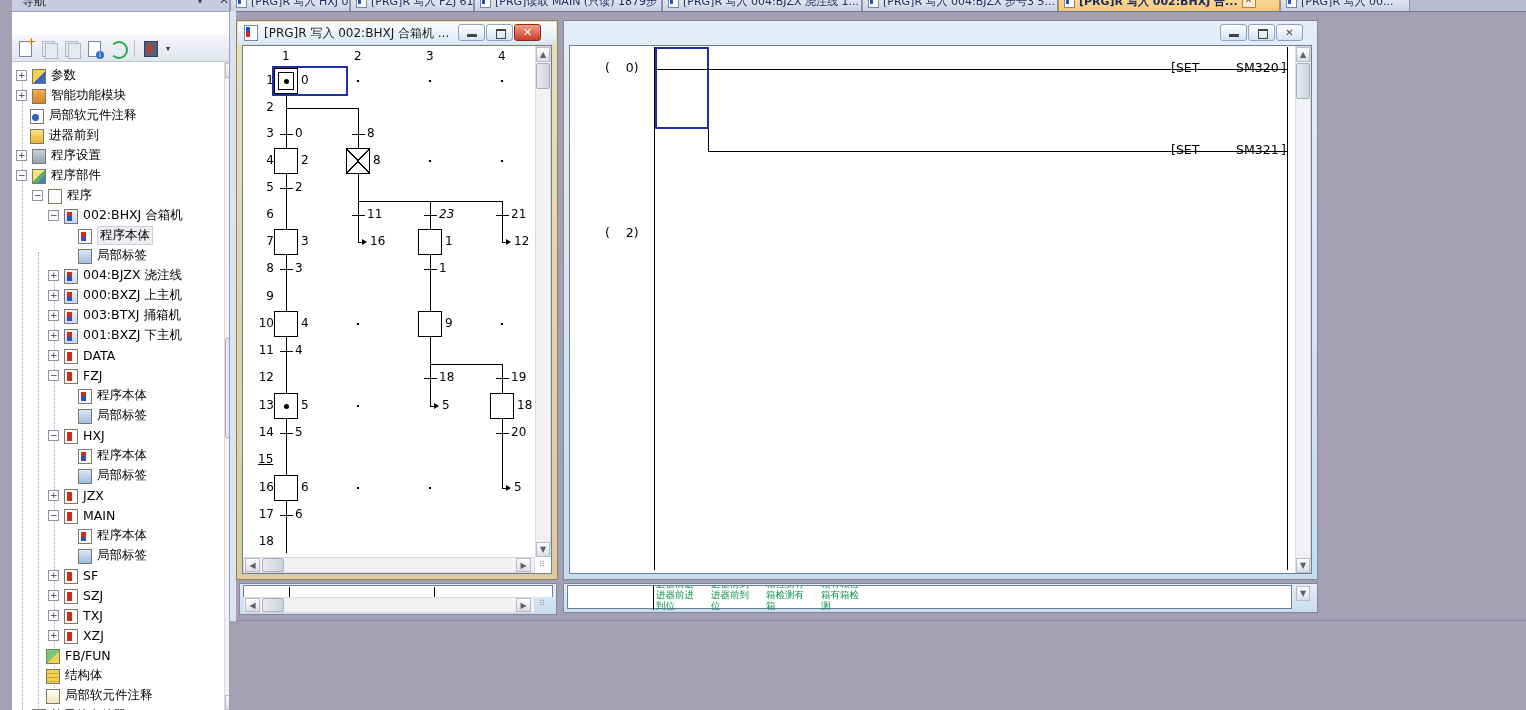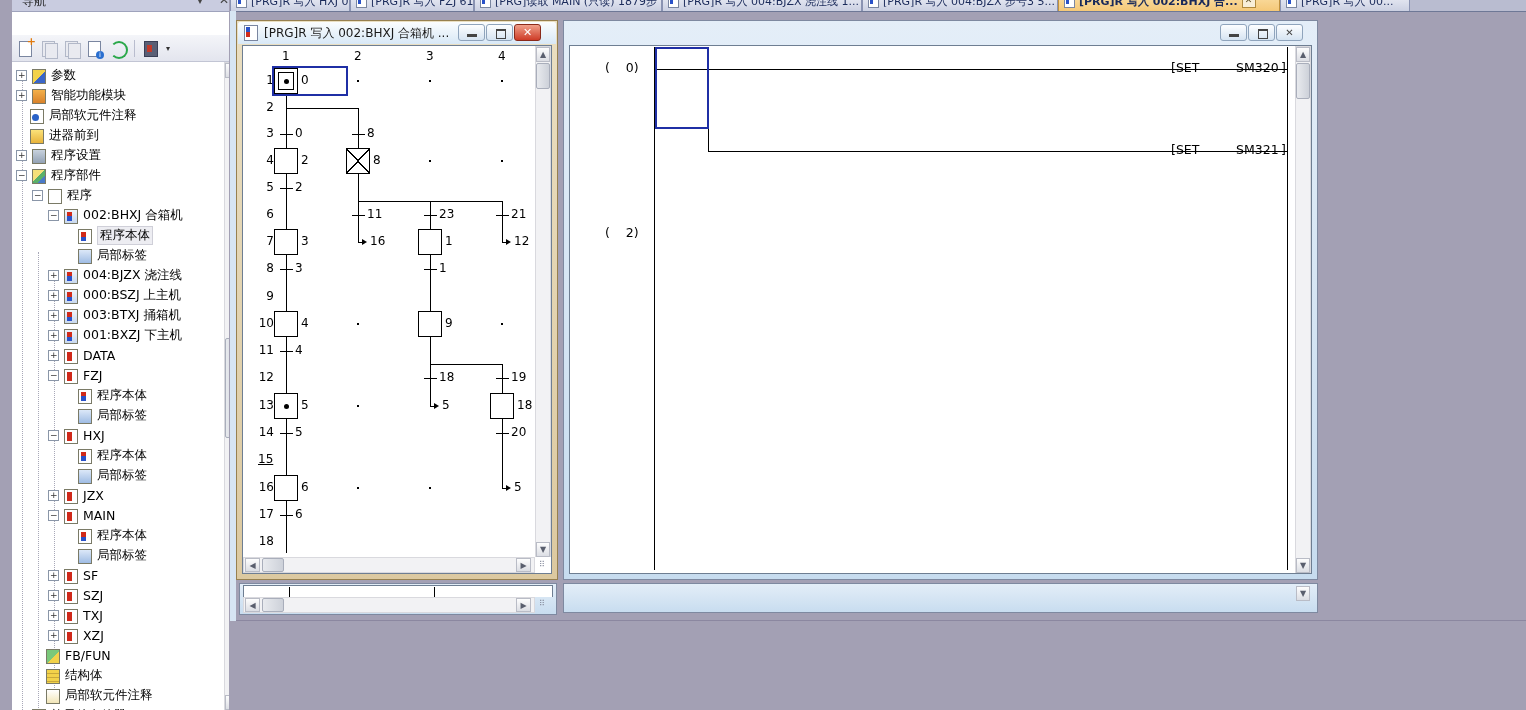--- a/index.html
+++ b/index.html
@@ -237,21 +237,21 @@
           </div>
           <div class="lbl">004:BJZX 浇注线</div>
         </div>
         <div class="trow" style="left: 36px; top: 223px;">
           <div class="expander">
             <i>+</i>
           </div>
           <div class="tico ic-pou">
             <div class="b"></div>
           </div>
-          <div class="lbl">000:BSZJ 上主机</div>
+          <div class="lbl">000:BXZJ 上主机</div>
         </div>
         <div class="trow" style="left: 36px; top: 243px;">
           <div class="expander">
             <i>+</i>
           </div>
           <div class="tico ic-pou">
             <div class="b"></div>
           </div>
           <div class="lbl">003:BTXJ 捅箱机</div>
         </div>
@@ -508,21 +508,21 @@
             <div class="hl-line" style="left: 186px; top: 318px; width: 72px;"></div>
             <div class="ttick" style="left: 36px; top: 88px;"></div>
             <div class="sfcnum" style="left: 51px; top: 80px;">0</div>
             <div class="ttick" style="left: 108px; top: 88px;"></div>
             <div class="sfcnum" style="left: 123px; top: 80px;">8</div>
             <div class="ttick" style="left: 36px; top: 142px;"></div>
             <div class="sfcnum" style="left: 51px; top: 134px;">2</div>
             <div class="ttick" style="left: 108px; top: 169px;"></div>
             <div class="sfcnum" style="left: 123px; top: 161px;">11</div>
             <div class="ttick" style="left: 180px; top: 169px;"></div>
-            <div class="sfcnum" style="left: 195px; top: 161px;">23</div>
+            <div class="sfcnum" style="left: 195px; top: 161px; font-style: italic;">23</div>
             <div class="ttick" style="left: 252px; top: 169px;"></div>
             <div class="sfcnum" style="left: 267px; top: 161px;">21</div>
             <div class="ttick" style="left: 36px; top: 223px;"></div>
             <div class="sfcnum" style="left: 51px; top: 215px;">3</div>
             <div class="ttick" style="left: 180px; top: 223px;"></div>
             <div class="sfcnum" style="left: 195px; top: 215px;">1</div>
             <div class="ttick" style="left: 36px; top: 305px;"></div>
             <div class="sfcnum" style="left: 51px; top: 297px;">4</div>
             <div class="ttick" style="left: 180px; top: 332px;"></div>
             <div class="sfcnum" style="left: 195px; top: 324px;">18</div>
@@ -645,17 +645,34 @@
       <div class="sb" style="position:absolute;left:4px;top:14px;width:292px;height:16px;">
         <div class="sb-arrow" style="left:1px;top:0;width:15px;height:14px;font-size:8px;line-height:13px;">◀</div>
         <div class="sb-thumb" style="left:18px;top:0;width:22px;height:14px;"></div>
         <div class="sb-arrow" style="left:272px;top:0;width:15px;height:14px;font-size:8px;line-height:13px;">▶</div>
       </div>
       <div class="grip" style="left:300px;top:17px;">⠿</div>
     </div>
 
     <div class="cwin win-inactive" style="left:334px;top:583px;width:755px;height:30px;">
       <div class="frame"></div>
+      <div class="content" style="left:4px;top:2px;width:725px;height:24px;">
+        <div id="commentStrip" style="position:absolute;left:0;top:0;width:725px;height:24px;overflow:hidden;">
+            <div class="vl-line" style="left: 85px; top: 0px; height: 24px;"></div>
+            <div class="cmt" style="left: 88px; top: -7px;">进器前进</div>
+            <div class="cmt" style="left: 88px; top: 4px;">进器前进</div>
+            <div class="cmt" style="left: 88px; top: 15px;">到位</div>
+            <div class="cmt" style="left: 143px; top: -7px;">进器前到</div>
+            <div class="cmt" style="left: 143px; top: 4px;">进器前到</div>
+            <div class="cmt" style="left: 143px; top: 15px;">位</div>
+            <div class="cmt" style="left: 198px; top: -7px;">箱检测有</div>
+            <div class="cmt" style="left: 198px; top: 4px;">箱检测有</div>
+            <div class="cmt" style="left: 198px; top: 15px;">箱</div>
+            <div class="cmt" style="left: 253px; top: -7px;">箱有箱检</div>
+            <div class="cmt" style="left: 253px; top: 4px;">箱有箱检</div>
+            <div class="cmt" style="left: 253px; top: 15px;">测</div>
+          </div>
+      </div>
       <div class="sb-arrow" style="left:733px;top:3px;width:14px;height:15px;font-size:8px;line-height:14px;">▼</div>
     </div>
 
   </div>
 </div>
 
 </body></html>

